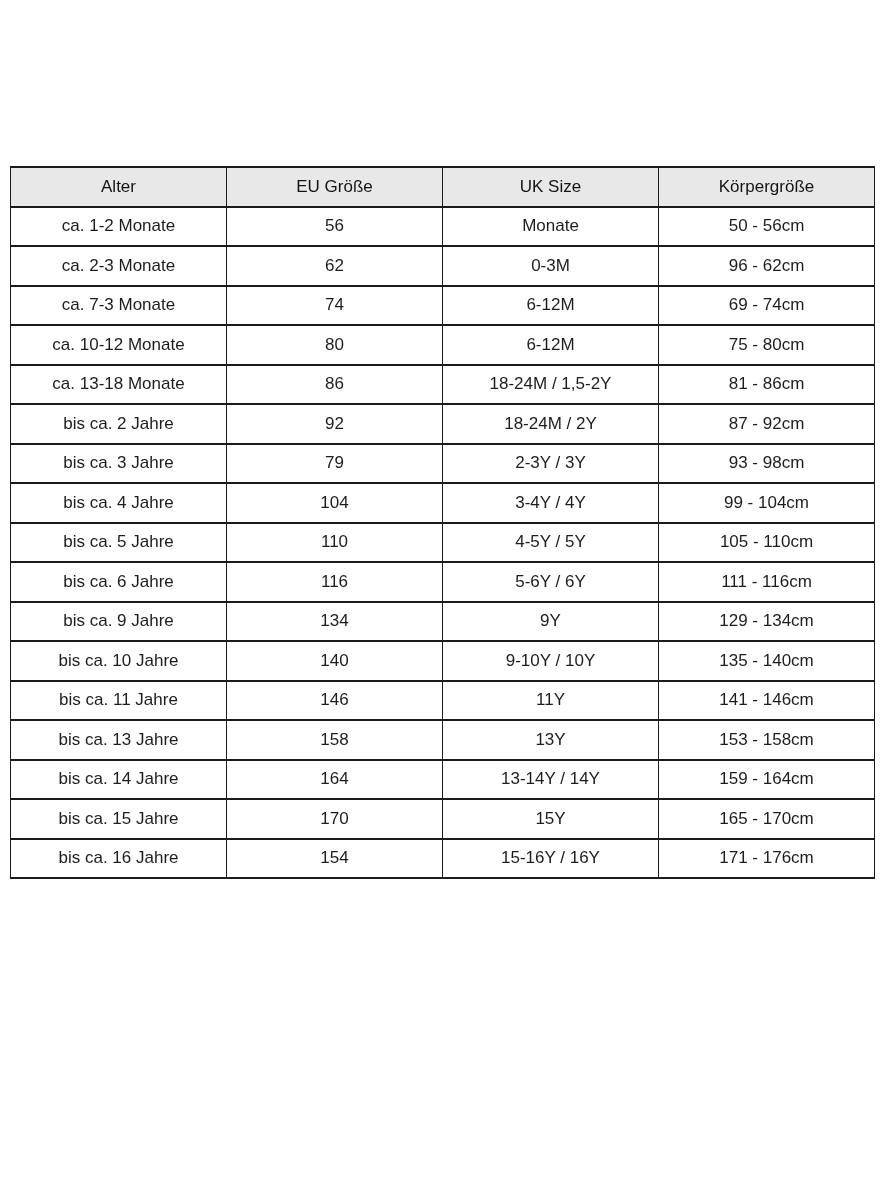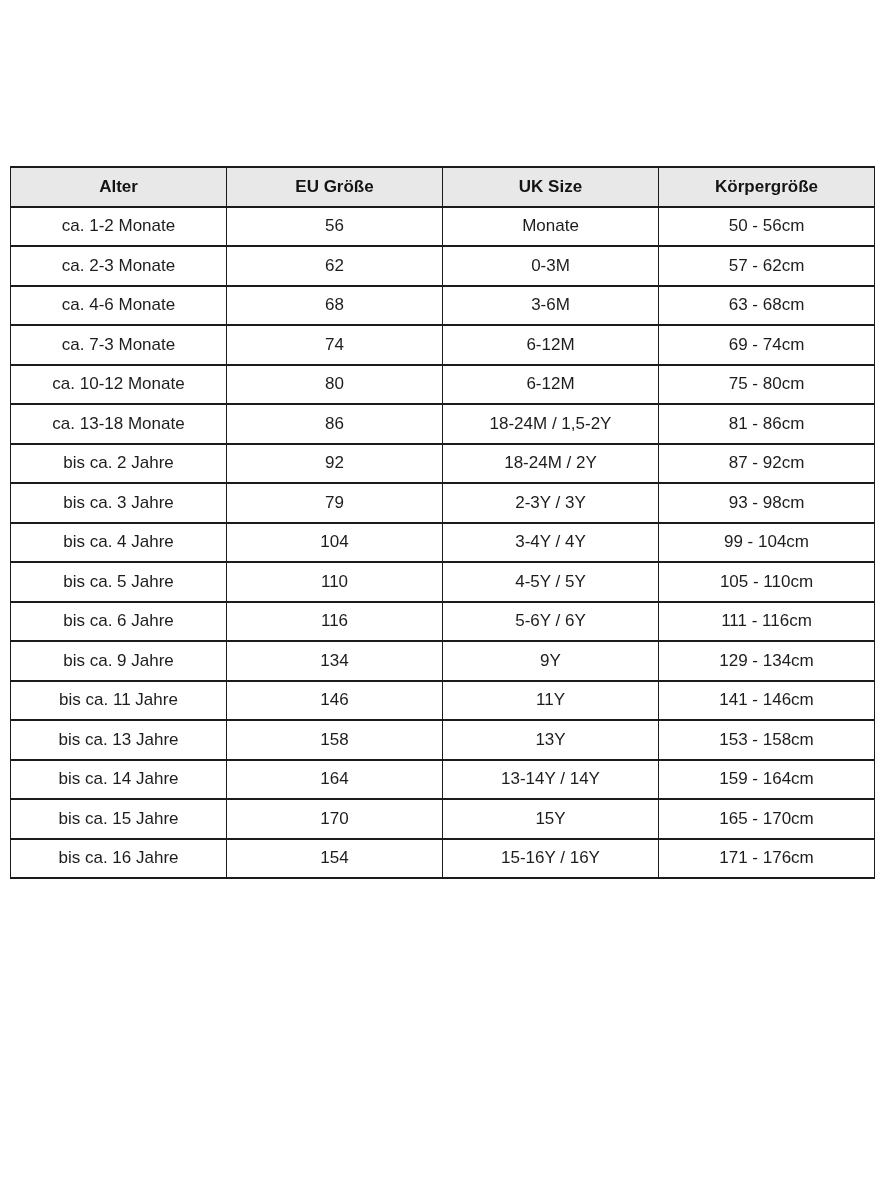--- a/index.html
+++ b/index.html
@@ -32,21 +32,21 @@
     padding: 0 6px;
     text-align: center;
     vertical-align: middle;
     font-size: 17px;
     line-height: 1.15;
     white-space: nowrap;
     overflow: hidden;
   }
   .size-table th {
     background: #e8e8e8;
-    font-weight: 700;
+    font-weight: 400;
     color: #141414;
   }
   .size-table td {
     background: #ffffff;
     font-weight: 400;
   }
 </style>
 </head>
 <body>
 
@@ -63,27 +63,21 @@
       <tr>
         <td>ca. 1-2 Monate</td>
         <td>56</td>
         <td>Monate</td>
         <td>50 - 56cm</td>
       </tr>
       <tr>
         <td>ca. 2-3 Monate</td>
         <td>62</td>
         <td>0-3M</td>
-        <td>57 - 62cm</td>
-      </tr>
-      <tr>
-        <td>ca. 4-6 Monate</td>
-        <td>68</td>
-        <td>3-6M</td>
-        <td>63 - 68cm</td>
+        <td>96 - 62cm</td>
       </tr>
       <tr>
         <td>ca. 7-3 Monate</td>
         <td>74</td>
         <td>6-12M</td>
         <td>69 - 74cm</td>
       </tr>
       <tr>
         <td>ca. 10-12 Monate</td>
         <td>80</td>
@@ -126,20 +120,26 @@
         <td>5-6Y / 6Y</td>
         <td>111 - 116cm</td>
       </tr>
       <tr>
         <td>bis ca. 9 Jahre</td>
         <td>134</td>
         <td>9Y</td>
         <td>129 - 134cm</td>
       </tr>
       <tr>
+        <td>bis ca. 10 Jahre</td>
+        <td>140</td>
+        <td>9-10Y / 10Y</td>
+        <td>135 - 140cm</td>
+      </tr>
+      <tr>
         <td>bis ca. 11 Jahre</td>
         <td>146</td>
         <td>11Y</td>
         <td>141 - 146cm</td>
       </tr>
       <tr>
         <td>bis ca. 13 Jahre</td>
         <td>158</td>
         <td>13Y</td>
         <td>153 - 158cm</td>

